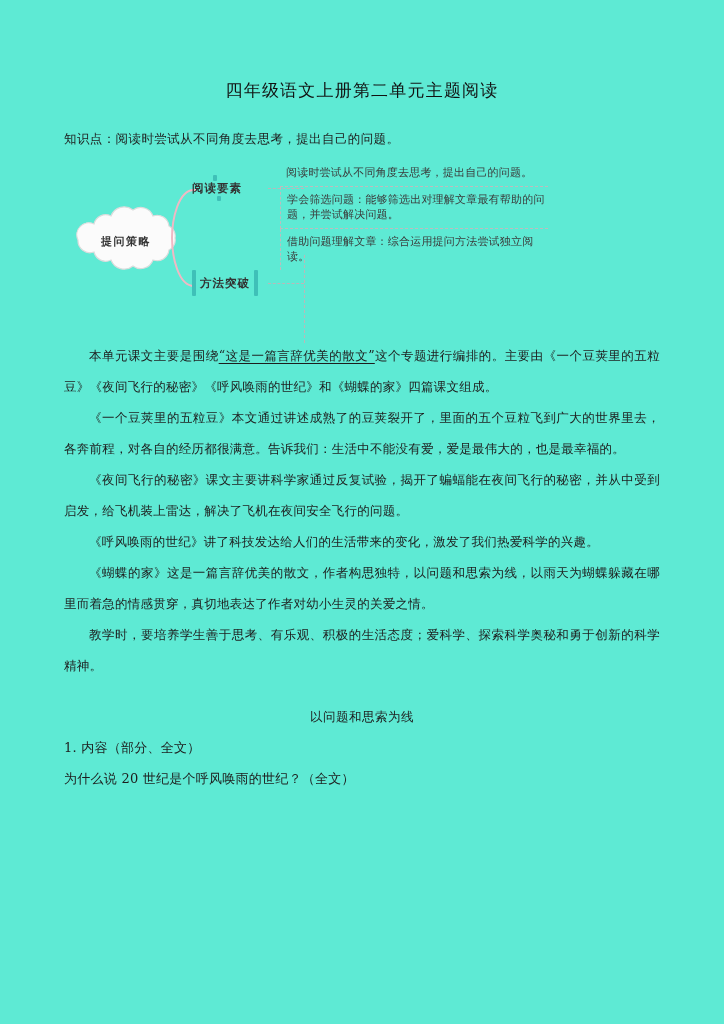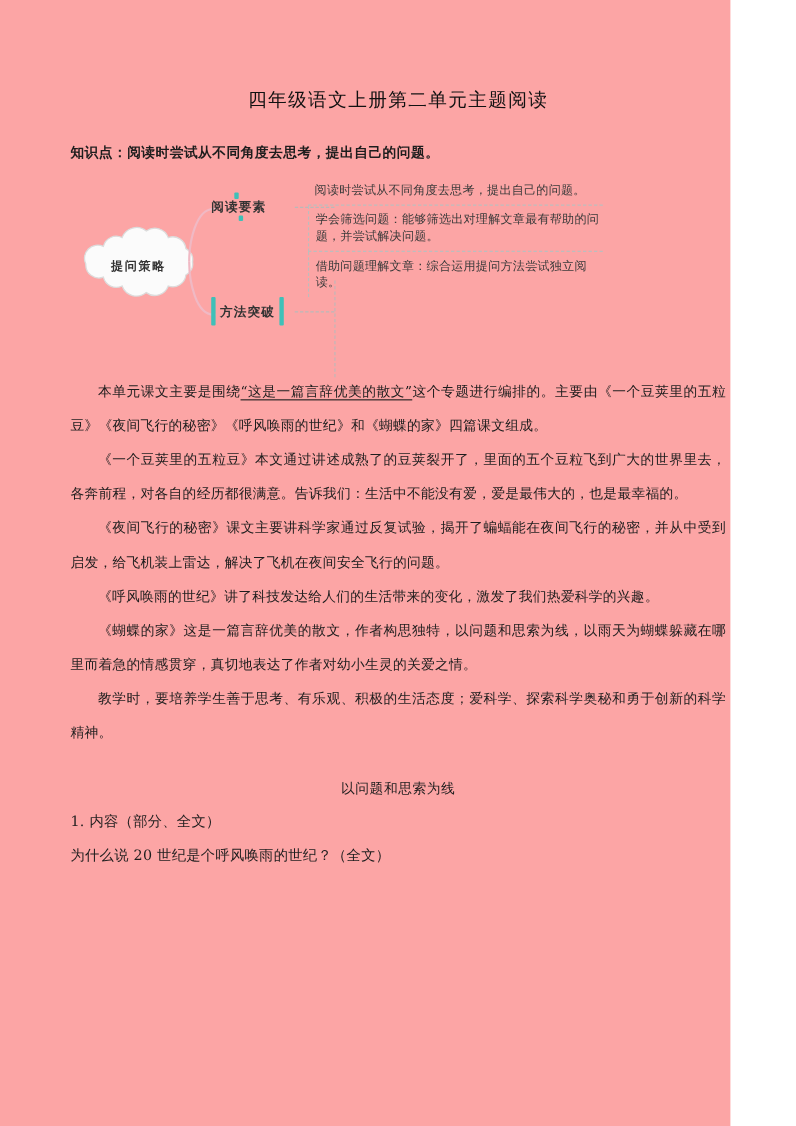--- a/index.html
+++ b/index.html
@@ -12,23 +12,23 @@
     height: 1024px;
     position: relative;
     font-family: "DejaVu Serif", "Liberation Serif", serif;
     color: #1a1a1a;
     overflow: hidden;
   }
 
   .page {
     position: absolute;
     left: 0; top: 0;
-    width: 664px;
+    width: 724px;
     height: 1024px;
-    background: #fca5a5;
+    background: #5eead4;
   }
 
   
   .doc-title {
     position: absolute;
     left: 0;
     top: 79px;
     width: 724px;
     text-align: center;
     font-size: 17px;
@@ -39,21 +39,20 @@
 
   
   .knowledge-line {
     position: absolute;
     left: 64px;
     top: 131px;
     font-size: 12.5px;
     letter-spacing: 0.4px;
     color: #1d1d1d;
     white-space: nowrap;
-    font-weight: bold;
   }
 
   
   .mindmap {
     position: absolute;
     left: 62px;
     top: 160px;
     width: 600px;
     height: 168px;
   }

